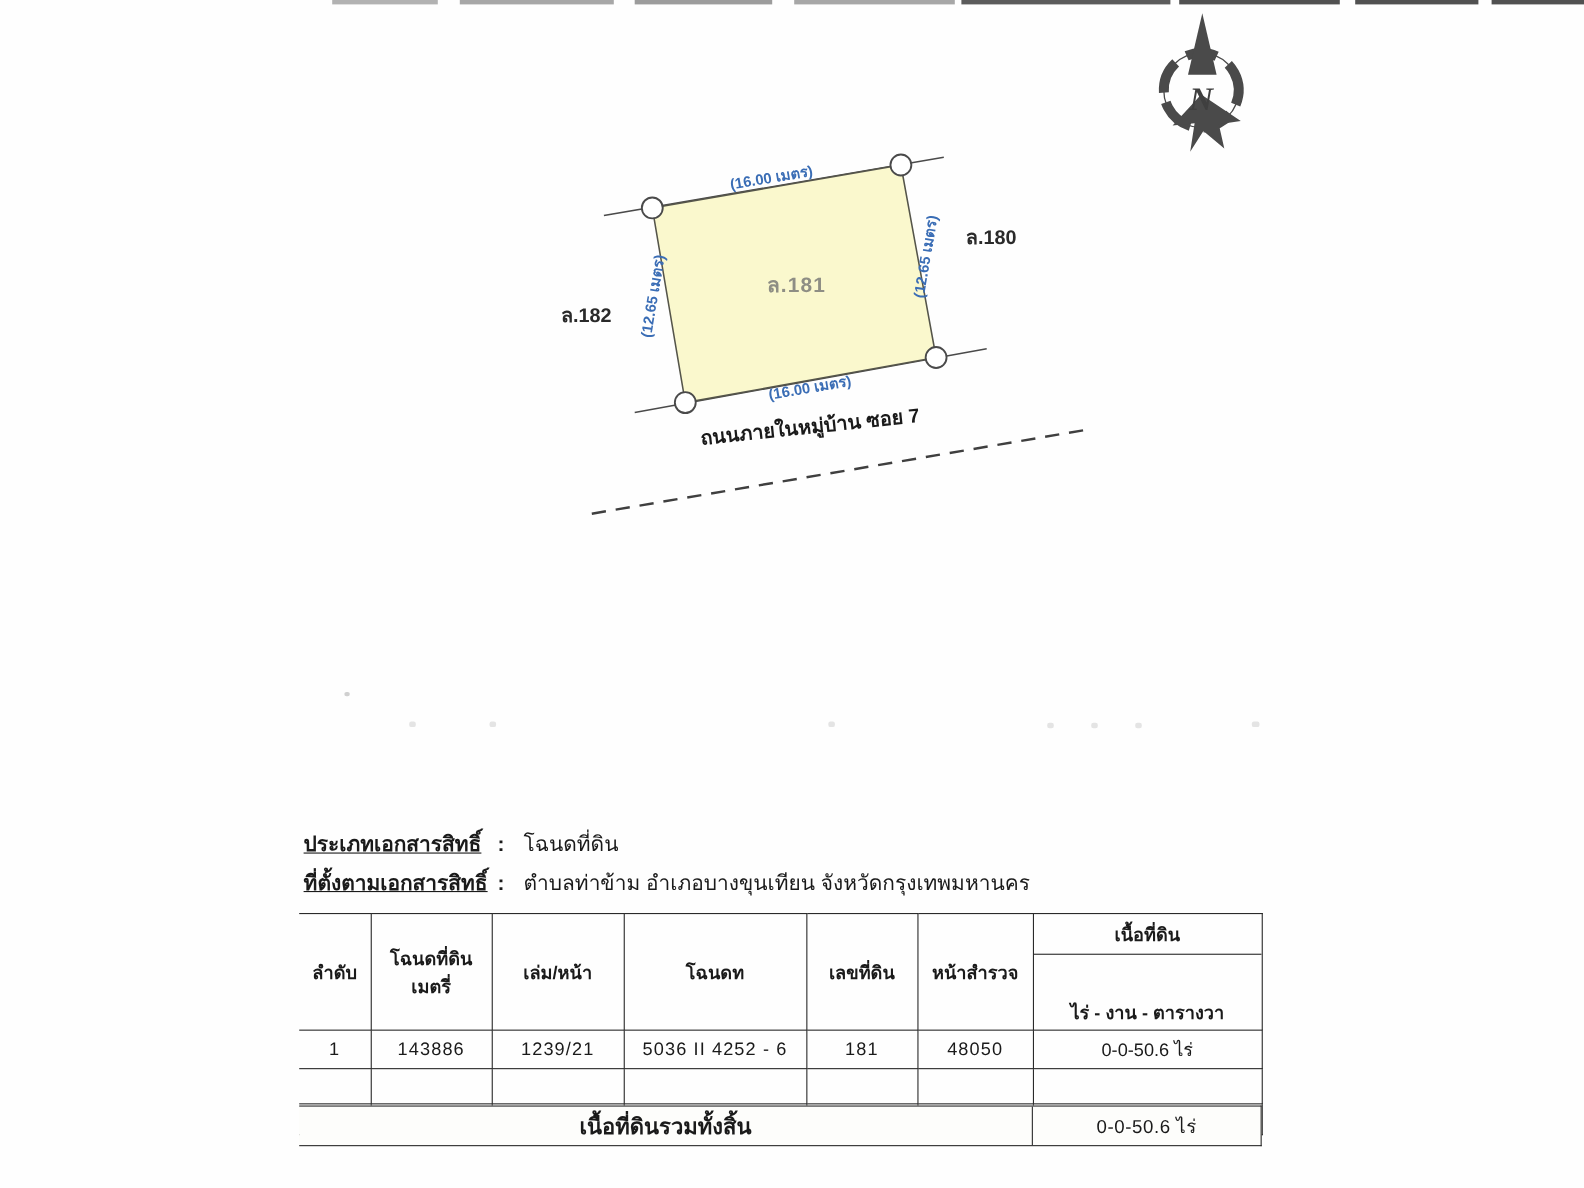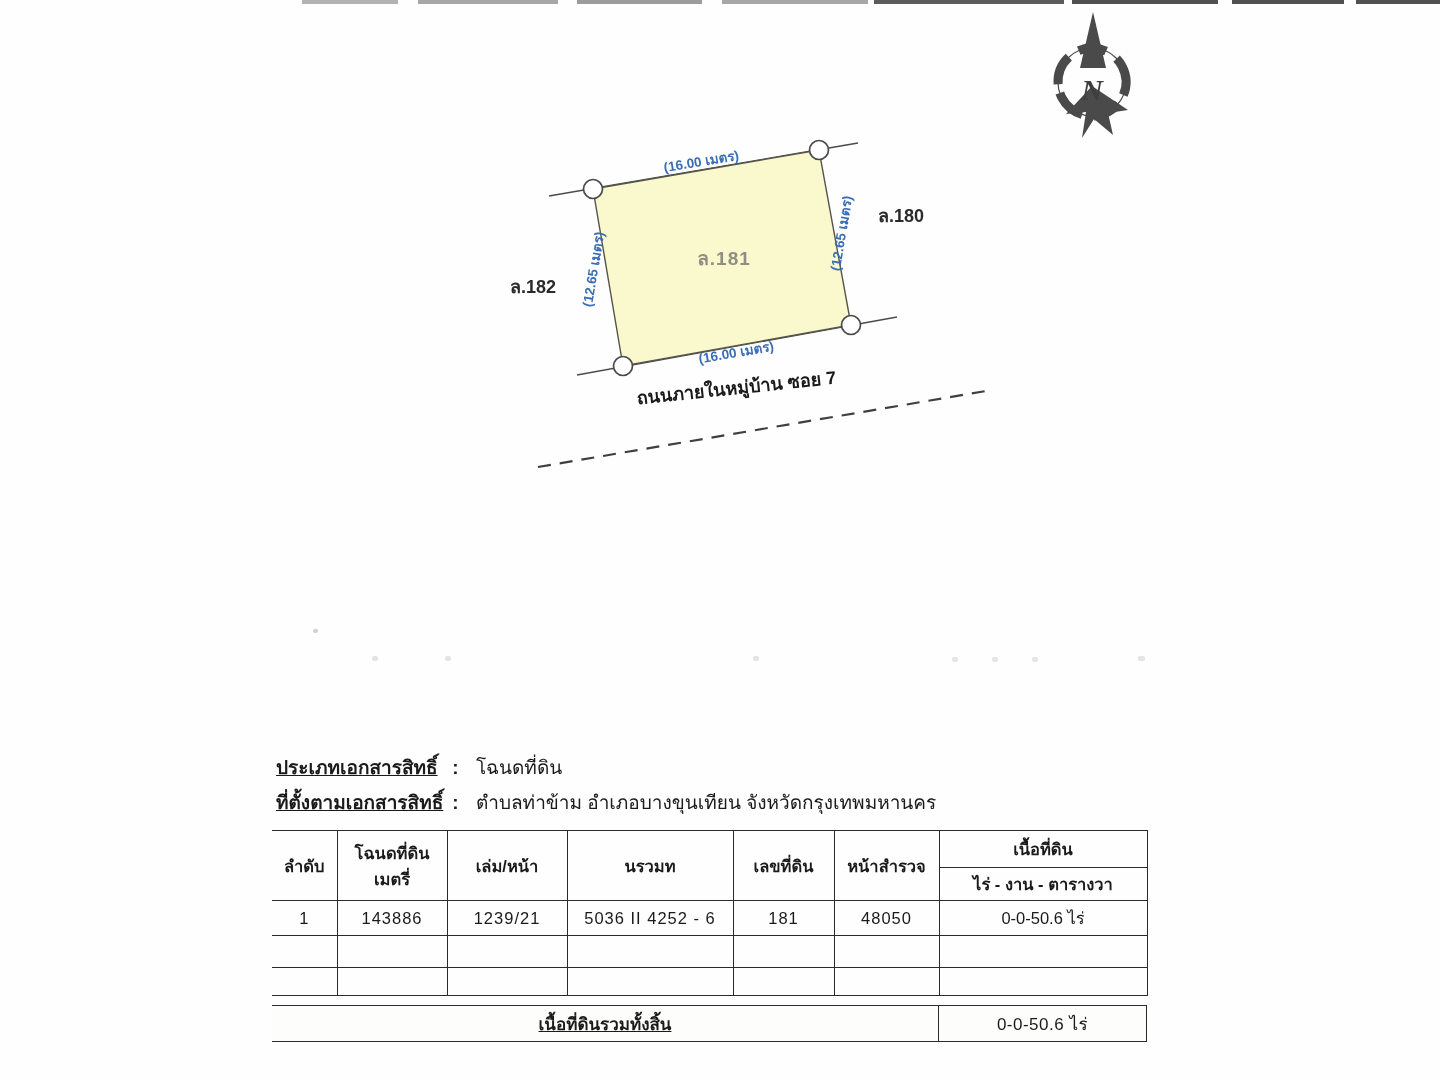--- a/index.html
+++ b/index.html
@@ -25,28 +25,28 @@
   .infoline .val{margin-left:12px;}
 
   
   table.deed{position:absolute;left:272px;top:830px;border-collapse:collapse;table-layout:fixed;}
   table.deed th, table.deed td{border:1.5px solid #2a2a2a;text-align:center;vertical-align:middle;
        padding:0;font-size:16.5px;overflow:hidden;}
   table.deed th{font-weight:bold;}
   table.deed .no-left{border-left:none;}
   table.deed td.num{letter-spacing:1px;}
   .split-top{height:36px;border-bottom:1.5px solid #2a2a2a;display:flex;align-items:center;justify-content:center;}
-  .split-bot{height:32px;display:flex;align-items:center;justify-content:center;}
+  .split-bot{height:32px;display:flex;align-items:center;justify-content:center;margin-top:36px;}
 
   
   .tfoot{position:absolute;left:272px;top:1005px;width:875px;height:37px;
          border-top:1.5px solid #2a2a2a;border-bottom:1.5px solid #2a2a2a;border-right:1.5px solid #2a2a2a;
          display:flex;box-sizing:border-box;background:#fdfdfb;}
   .tfoot .flabel{width:667px;border-right:1.5px solid #2a2a2a;display:flex;align-items:center;justify-content:center;
-         font-weight:bold;font-size:17px;box-sizing:border-box;text-decoration:underline;}
+         font-weight:bold;font-size:20px;box-sizing:border-box;}
   .tfoot .fvalue{flex:1;display:flex;align-items:center;justify-content:center;font-size:17px;letter-spacing:0.5px;}
 </style>
 </head>
 <body>
 
 <div class="page">
 
   <div>
     <div class="scanband" style="left:302px;width:96px;opacity:.35;"></div>
     <div class="scanband" style="left:418px;width:140px;opacity:.4;"></div>
@@ -125,21 +125,21 @@
         <col style="width:208px">
     </colgroup>
     <tbody>
         <tr style="height:70px;">
       <th class="no-left">ลำดับ</th>
       <th>
         <div>โฉนดที่ดิน</div>
         <div>เมตรี่</div>
       </th>
       <th>เล่ม/หน้า</th>
-      <th>นรวมท</th>
+      <th>โฉนดท</th>
       <th>เลขที่ดิน</th>
       <th>หน้าสำรวจ</th>
       <th>
         <div class="split-top">เนื้อที่ดิน</div>
         <div class="split-bot">ไร่ - งาน - ตารางวา</div>
       </th>
     </tr>
     <tr style="height:35px;">
       <td class="no-left num">1</td>
       <td class="num">143886</td>

